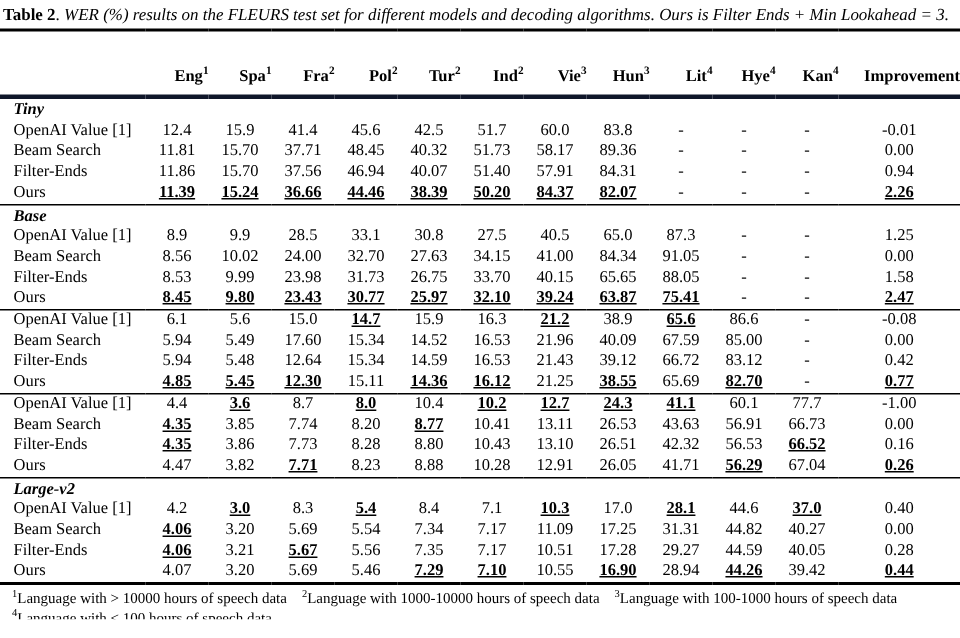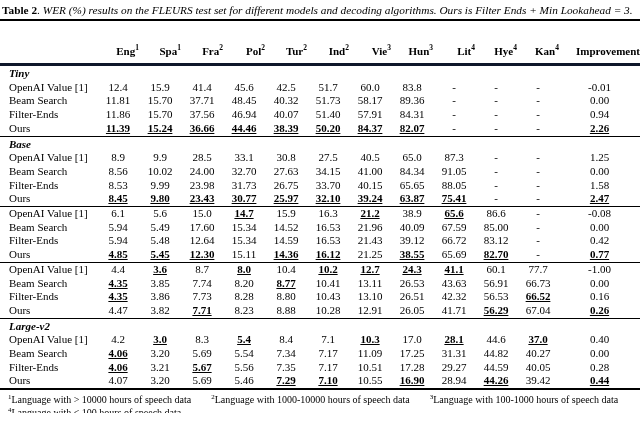--- a/index.html
+++ b/index.html
@@ -56,21 +56,21 @@
   }
   table.wer td.sec-name { font-weight: bold; padding-top: 1px; font-style: italic; }
   table.wer td.b { font-weight: bold; text-decoration: underline; }
 
   .footnotes {
     font-size: 10px;
     padding: 4px 4px 0 8px;
   }
   .fn-line {
     display: flex;
-    gap: 20px;
+    gap: 10px;
     line-height: 12.5px;
     white-space: nowrap;
   }
   .fn sup { font-size: 7px; line-height: 0; }
 </style>
 </head>
 <body>
 
 <div class="page">
 

